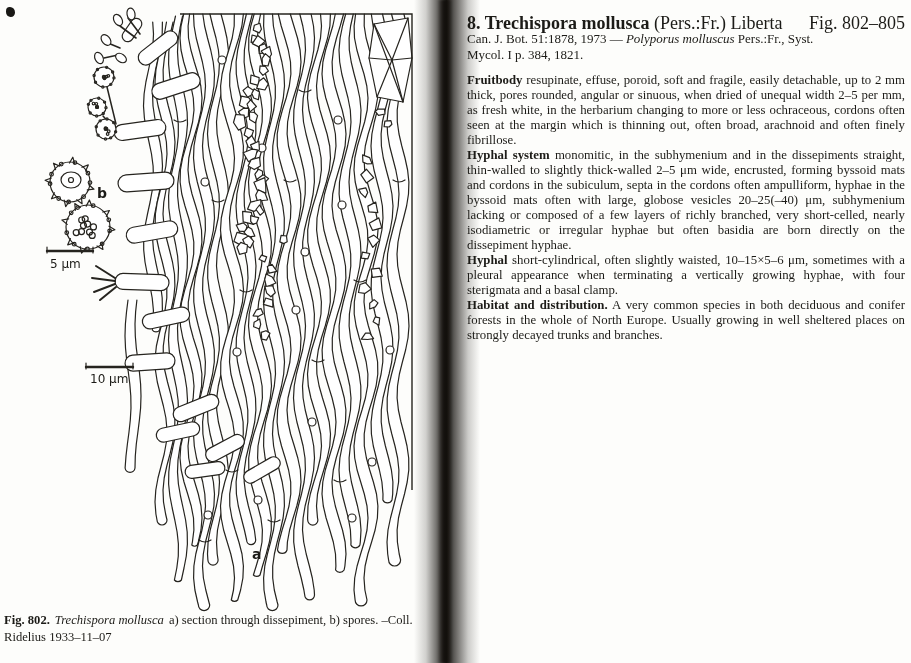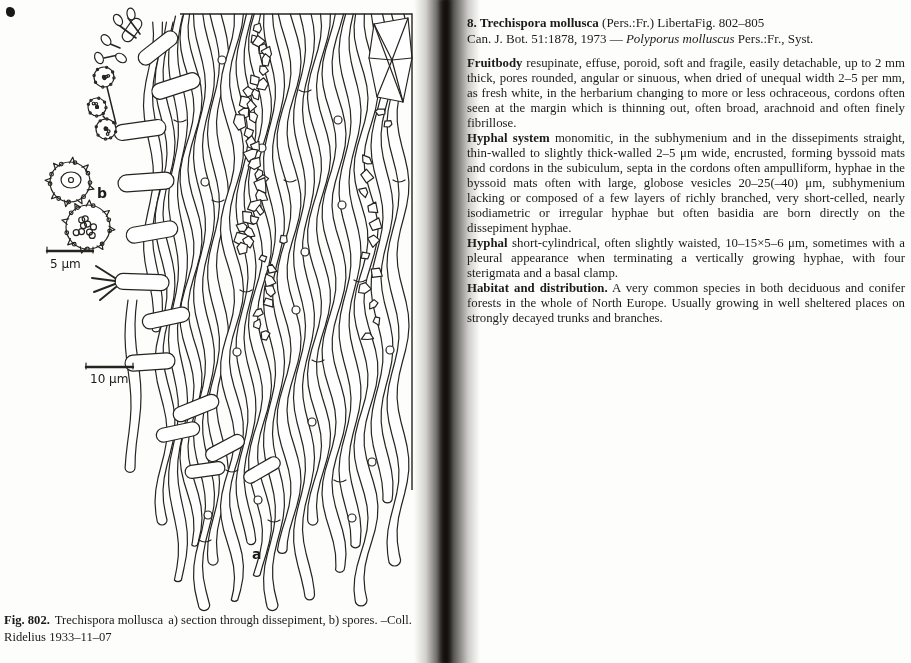--- a/index.html
+++ b/index.html
@@ -7,34 +7,34 @@
   .page{position:relative;width:911px;height:663px;background:#fdfdfb;
         font-family:"Liberation Serif","DejaVu Serif",serif;color:#1c1b17;}
   
   .figure-wrap{position:absolute;left:0;top:0;width:432px;height:612px;}
   svg text{fill:#1c1b17;}
   .fl{font:bold 14px "DejaVu Sans",sans-serif;}
   .fs{font:12px "DejaVu Sans",sans-serif;}
   .caption{position:absolute;left:4px;top:612px;width:442px;
            font-size:12.6px;line-height:16.5px;}
   .capfig{font-weight:bold;margin-right:5px;margin-top:48px;}
-  .capit{margin-right:5px;}
+  .capit{font-style:italic;margin-right:5px;}
   .speck{position:absolute;left:6px;top:7px;width:9px;height:10px;background:#191815;
          border-radius:45% 60% 50% 55%;}
   
   .gutter{position:absolute;left:414px;top:0;width:66px;height:663px;pointer-events:none;
     background:linear-gradient(90deg,rgba(32,29,24,0) 0%,rgba(32,29,24,.20) 18%,
       rgba(24,21,17,.70) 38%,#171410 49%,rgba(24,21,17,.72) 60%,
       rgba(32,29,24,.22) 82%,rgba(32,29,24,0) 100%);}
   .gutter-core{position:absolute;left:438px;top:0;width:14px;height:663px;pointer-events:none;
     background:linear-gradient(90deg,rgba(15,13,10,.1),#120f0c 50%,rgba(15,13,10,.1));
     filter:blur(1px);}
   
   .right-col{position:absolute;left:467px;top:15px;width:438px;}
-  .title-row{display:flex;font-size:13px;line-height:16.2px;}
+  .title-row{display:flex;justify-content:space-between;font-size:18px;line-height:16.2px;}
   .title-bold{font-weight:bold;}
   .ref-line{font-size:13px;line-height:16.2px;}
   .body-text{margin-top:9px;font-size:12.8px;line-height:15px;text-align:justify;}
   .para .lead{font-weight:bold;}
   i,.it{font-style:italic;text-align:right;}
 </style>
 </head>
 <body>
 
 <div class="page">
@@ -291,20 +291,21 @@
 
   <div class="gutter"></div>
   <div class="gutter-core"></div>
 
   <div class="right-col">
     <div class="title-row">
       <span><span class="title-bold">8. Trechispora mollusca</span><span> (Pers.:Fr.) Liberta</span></span>
       <span>Fig. 802–805</span>
     </div>
     <div class="ref-line"><span>Can. J. Bot. 51:1878, 1973 — </span><i>Polyporus molluscus</i><span> Pers.:Fr., Syst.</span></div>
+    <div class="ref-line">Mycol. I p. 384, 1821.</div>
 
     <div class="body-text">
       <div class="para"><b class="lead">Fruitbody</b><span> resupinate, effuse, poroid, soft and fragile, easily detachable, up to 2 mm thick, pores rounded, angular or sinuous, when dried of unequal width 2–5 per mm, as fresh white, in the herbarium changing to more or less ochraceous, cordons often seen at the margin which is thinning out, often broad, arachnoid and often finely fibrillose.</span></div>
       <div class="para"><b class="lead">Hyphal system</b><span> monomitic, in the subhymenium and in the dissepiments straight, thin-walled to slightly thick-walled 2–5 μm wide, encrusted, forming byssoid mats and cordons in the subiculum, septa in the cordons often ampulliform, hyphae in the byssoid mats often with large, globose vesicles 20–25(–40) μm, subhymenium lacking or composed of a few layers of richly branched, very short-celled, nearly isodiametric or irregular hyphae but often basidia are born directly on the dissepiment hyphae.</span></div>
       <div class="para"><b class="lead">Hyphal</b><span> short-cylindrical, often slightly waisted, 10–15×5–6 μm, sometimes with a pleural appearance when terminating a vertically growing hyphae, with four sterigmata and a basal clamp.</span></div>
       <div class="para"><b class="lead">Habitat and distribution.</b><span> A very common species in both deciduous and conifer forests in the whole of North Europe. Usually growing in well sheltered places on strongly decayed trunks and branches.</span></div>
     </div>
   </div>
 </div>
 

